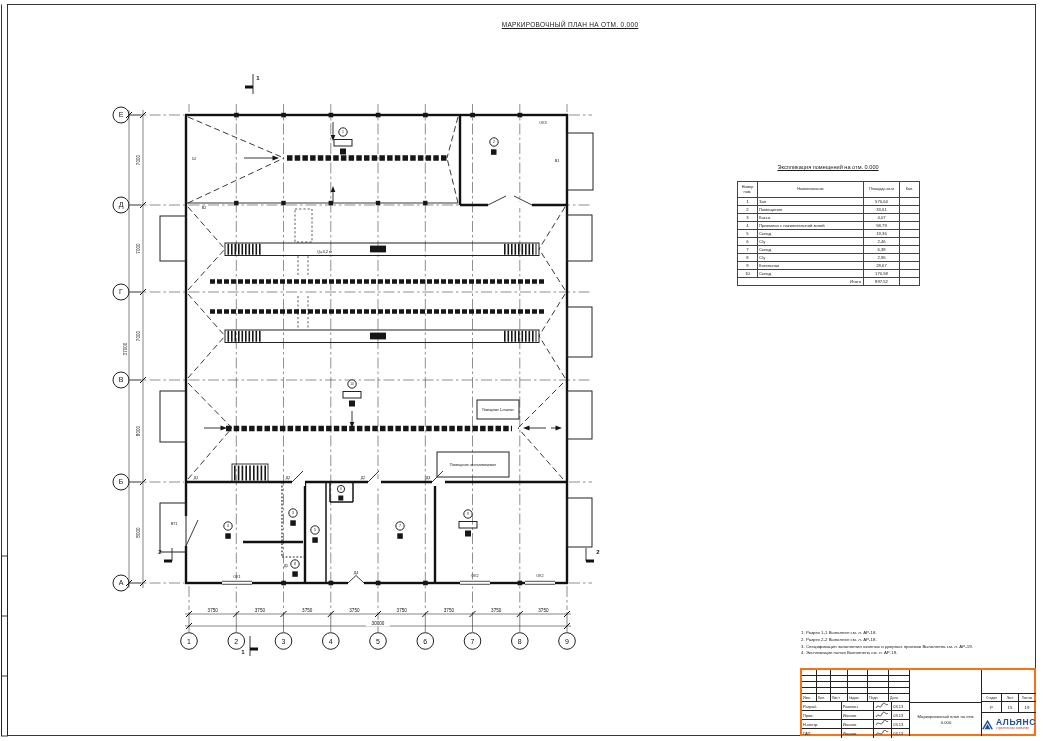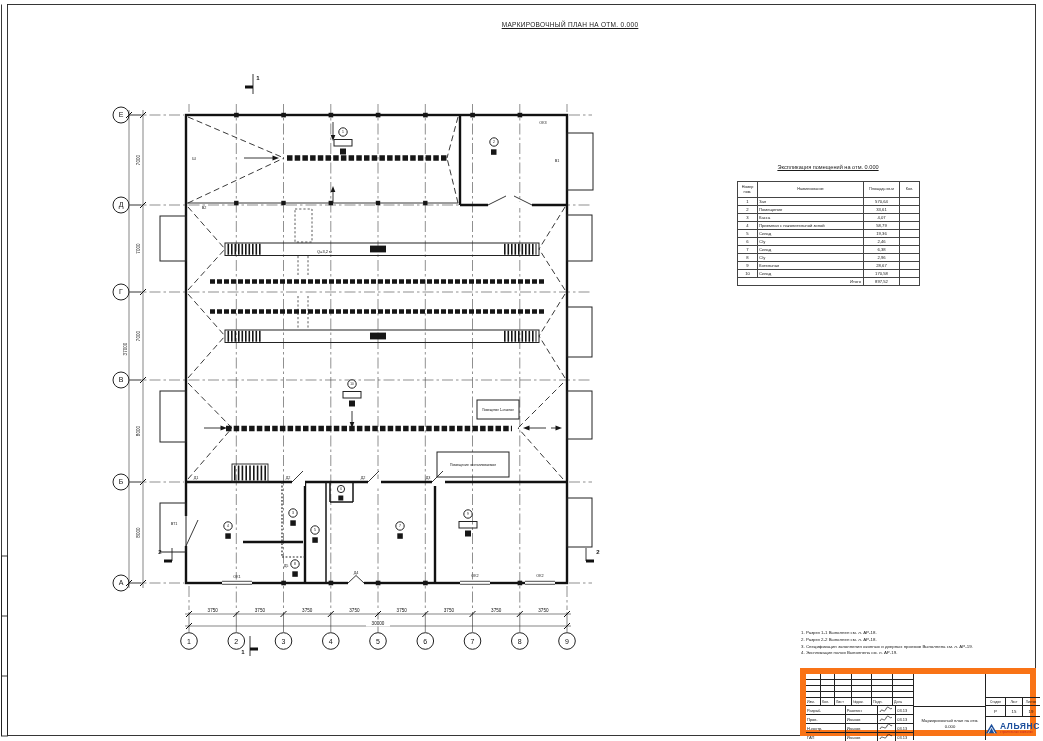--- a/index.html
+++ b/index.html
@@ -41,21 +41,21 @@
   table.expl{position:absolute;left:737px;top:181px;width:182px;border-collapse:collapse;
              table-layout:fixed;}
   table.expl th,table.expl td{border:1px solid #444;padding:0 1px;overflow:hidden;
              white-space:nowrap;}
   table.expl th{font-size:3.8px;font-weight:normal;line-height:1.15;height:15px;white-space:normal;}
   table.expl td{font-size:4.2px;height:7px;text-align:center;}
   table.expl td.nm{text-align:left;}
   table.expl td.tr-lab{text-align:right;padding-right:2px;}
   .notes{left:801px;top:630px;width:238px;font-size:4.4px;line-height:1.55;}
   
-  .tb{left:800px;top:668px;width:236px;height:68px;border:6px solid #f97316;box-sizing:border-box;
+  .tb{left:800px;top:668px;width:236px;height:68px;border:2px solid #f97316;box-sizing:border-box;
       font-size:3.6px;}
   .tb .c{border-right:1px solid #222;box-sizing:border-box;overflow:hidden;padding-left:1px;
          display:flex;align-items:center;}
   .tb-left{position:absolute;left:0;top:0;width:108px;height:66px;border-right:1px solid #222;box-sizing:border-box;}
   .tb-r{display:flex;border-bottom:1px solid #222;box-sizing:border-box;}
   .tb-center{position:absolute;left:108px;top:0;width:72px;height:66px;border-right:1px solid #222;box-sizing:border-box;}
   .tb-doc{position:absolute;left:0;top:32px;width:72px;height:34px;border-top:1px solid #222;
           display:flex;align-items:center;justify-content:center;text-align:center;
           font-size:4.2px;line-height:1.3;padding:0 2px;box-sizing:border-box;}
   .tb-right{position:absolute;left:180px;top:0;width:54px;height:66px;box-sizing:border-box;}

